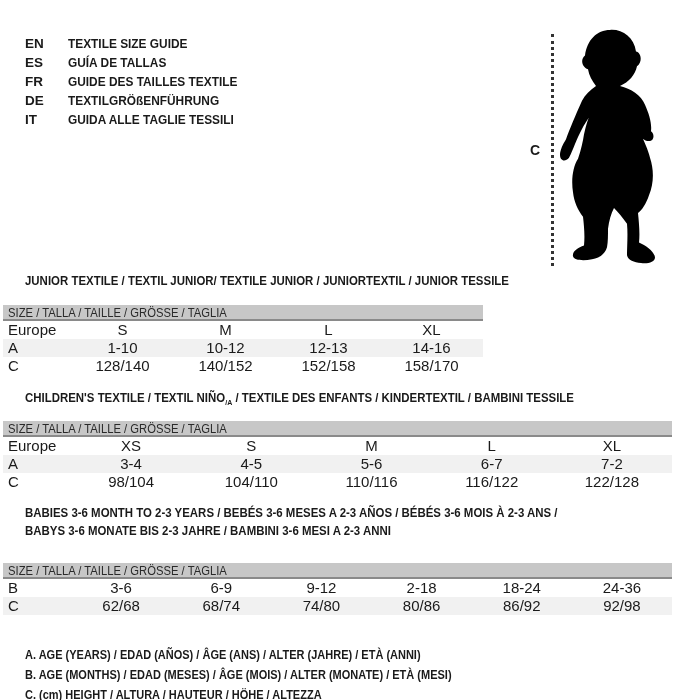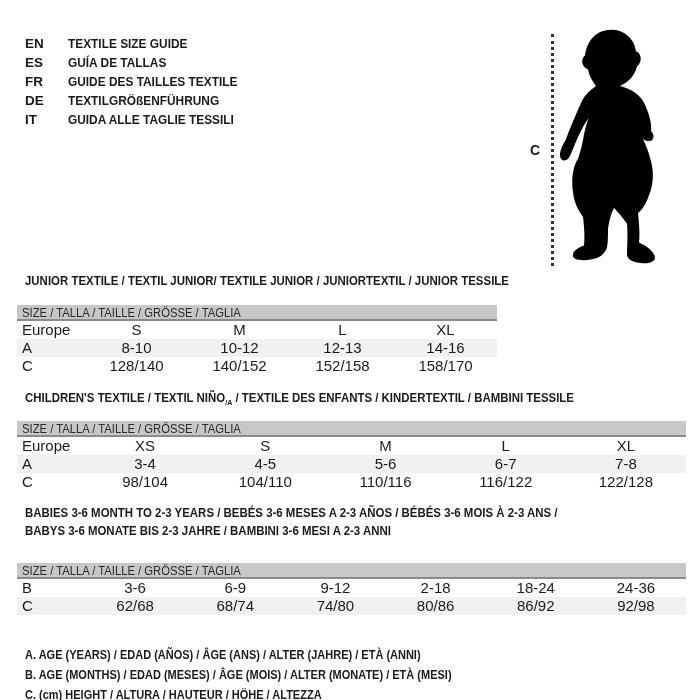--- a/index.html
+++ b/index.html
@@ -29,21 +29,21 @@
     position: absolute; left: 551px; top: 12px; height: 232px; width: 0;
     border-left: 3px dotted var(--dotted_line, #333333);
   }
   .height-label { position: absolute; left: 530px; top: 120px; font-weight: bold; font-size: 14px; line-height: 16px; }
   .toddler { position: absolute; left: 552px; top: 2px; }
   .toddler path { fill: var(--silhouette, #000000); }
   
   .tbl-title { position: absolute; left: 25px; font-weight: bold; font-size: 13px; line-height: 18px; white-space: nowrap; }
   .subsc { font-size: 8px; vertical-align: -3px; letter-spacing: 0; }
   
-  .table { position: absolute; left: 17px; }
+  .table { position: absolute; left: 3px; }
   .size-bar {
     height: 16px; line-height: 16px;
     background: var(--header_bar_bg, #c7c7c7);
     border-bottom: 2px solid var(--header_bar_line, #8a8a8a);
     padding-left: 5px; font-size: 12.5px; color: #2a2a2a;
   }
   .size-bar .condensed { transform: scaleX(0.9); }
   .row { display: grid; height: 18px; line-height: 18px; font-size: 15px; }
   .row.alt { background: var(--row_alt_bg, #f1f1f1); }
   .g5 { grid-template-columns: 68px repeat(4, 1fr); }
@@ -133,21 +133,21 @@
     </div>
     <div class="row g5">
       <span class="cell rowlabel">Europe</span>
       <span class="cell">S</span>
       <span class="cell">M</span>
       <span class="cell">L</span>
       <span class="cell">XL</span>
     </div>
     <div class="row g5 alt">
       <span class="cell rowlabel">A</span>
-      <span class="cell">8-10</span>
+      <span class="cell">1-10</span>
       <span class="cell">10-12</span>
       <span class="cell">12-13</span>
       <span class="cell">14-16</span>
     </div>
     <div class="row g5">
       <span class="cell rowlabel">C</span>
       <span class="cell">128/140</span>
       <span class="cell">140/152</span>
       <span class="cell">152/158</span>
       <span class="cell">158/170</span>
@@ -168,21 +168,21 @@
       <span class="cell">M</span>
       <span class="cell">L</span>
       <span class="cell">XL</span>
     </div>
     <div class="row g6 alt">
       <span class="cell rowlabel">A</span>
       <span class="cell">3-4</span>
       <span class="cell">4-5</span>
       <span class="cell">5-6</span>
       <span class="cell">6-7</span>
-      <span class="cell">7-8</span>
+      <span class="cell">7-2</span>
     </div>
     <div class="row g6">
       <span class="cell rowlabel">C</span>
       <span class="cell">98/104</span>
       <span class="cell">104/110</span>
       <span class="cell">110/116</span>
       <span class="cell">116/122</span>
       <span class="cell">122/128</span>
     </div>
   </div>

